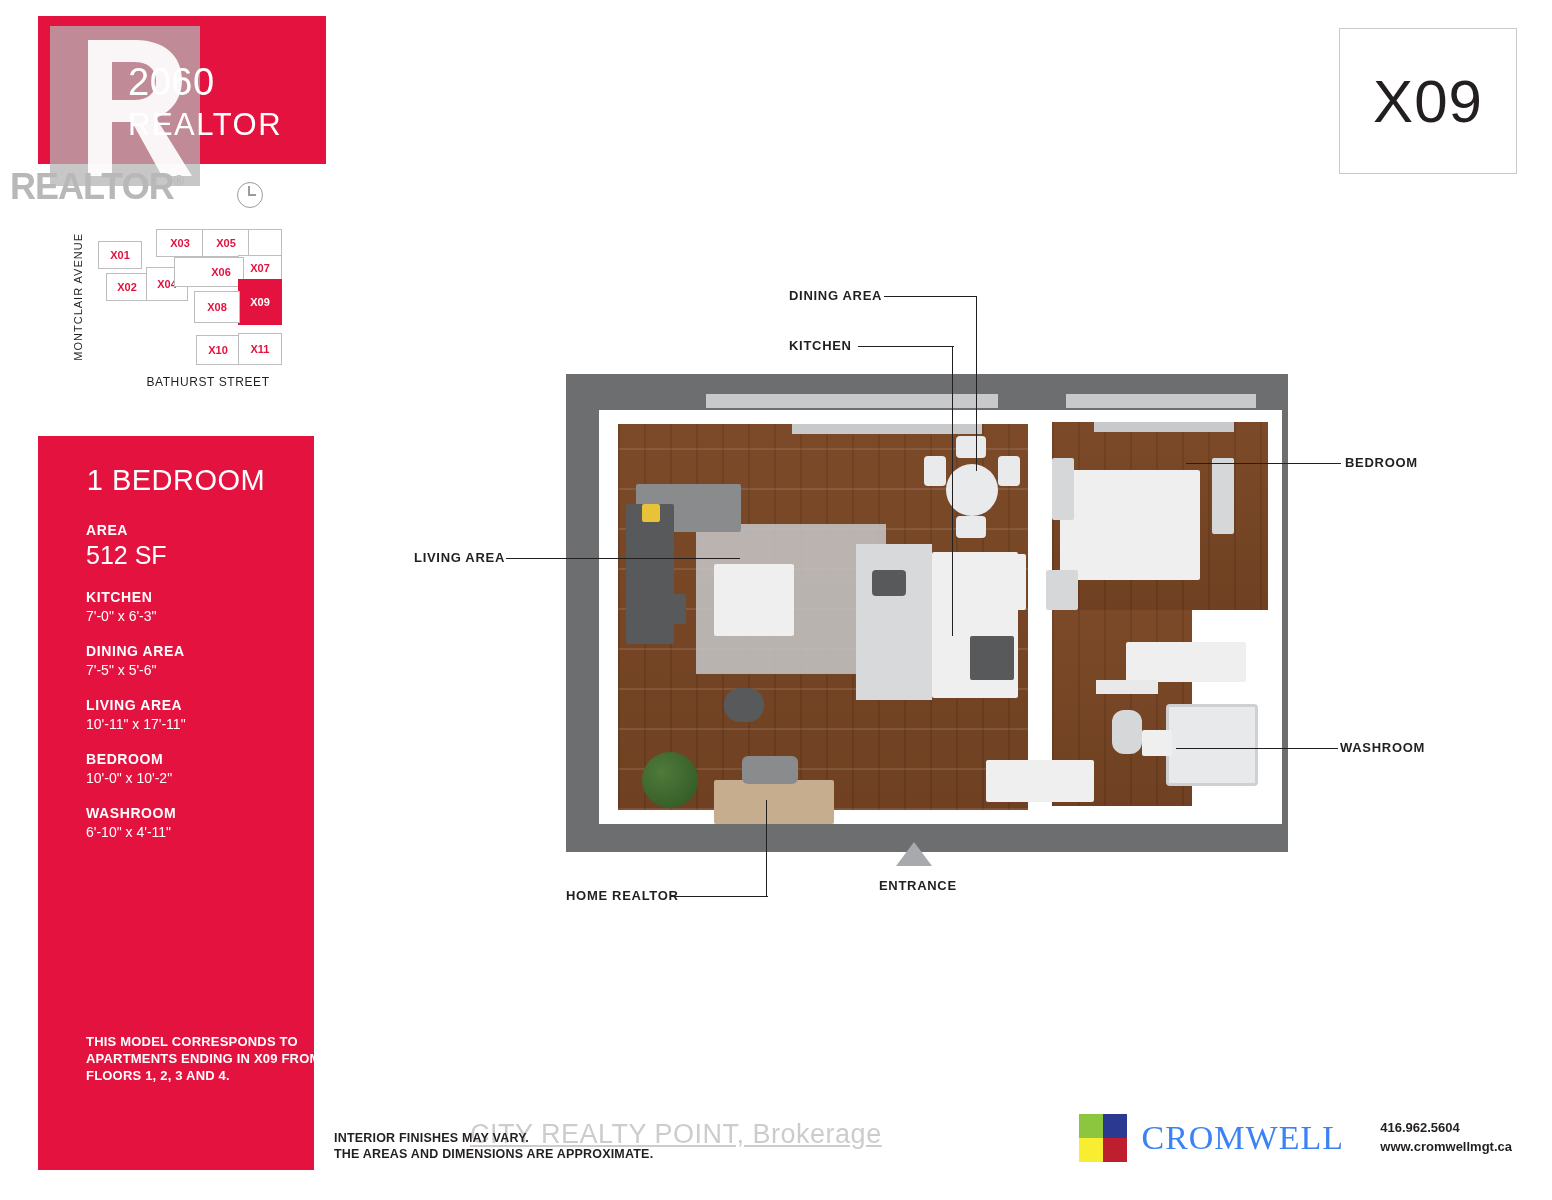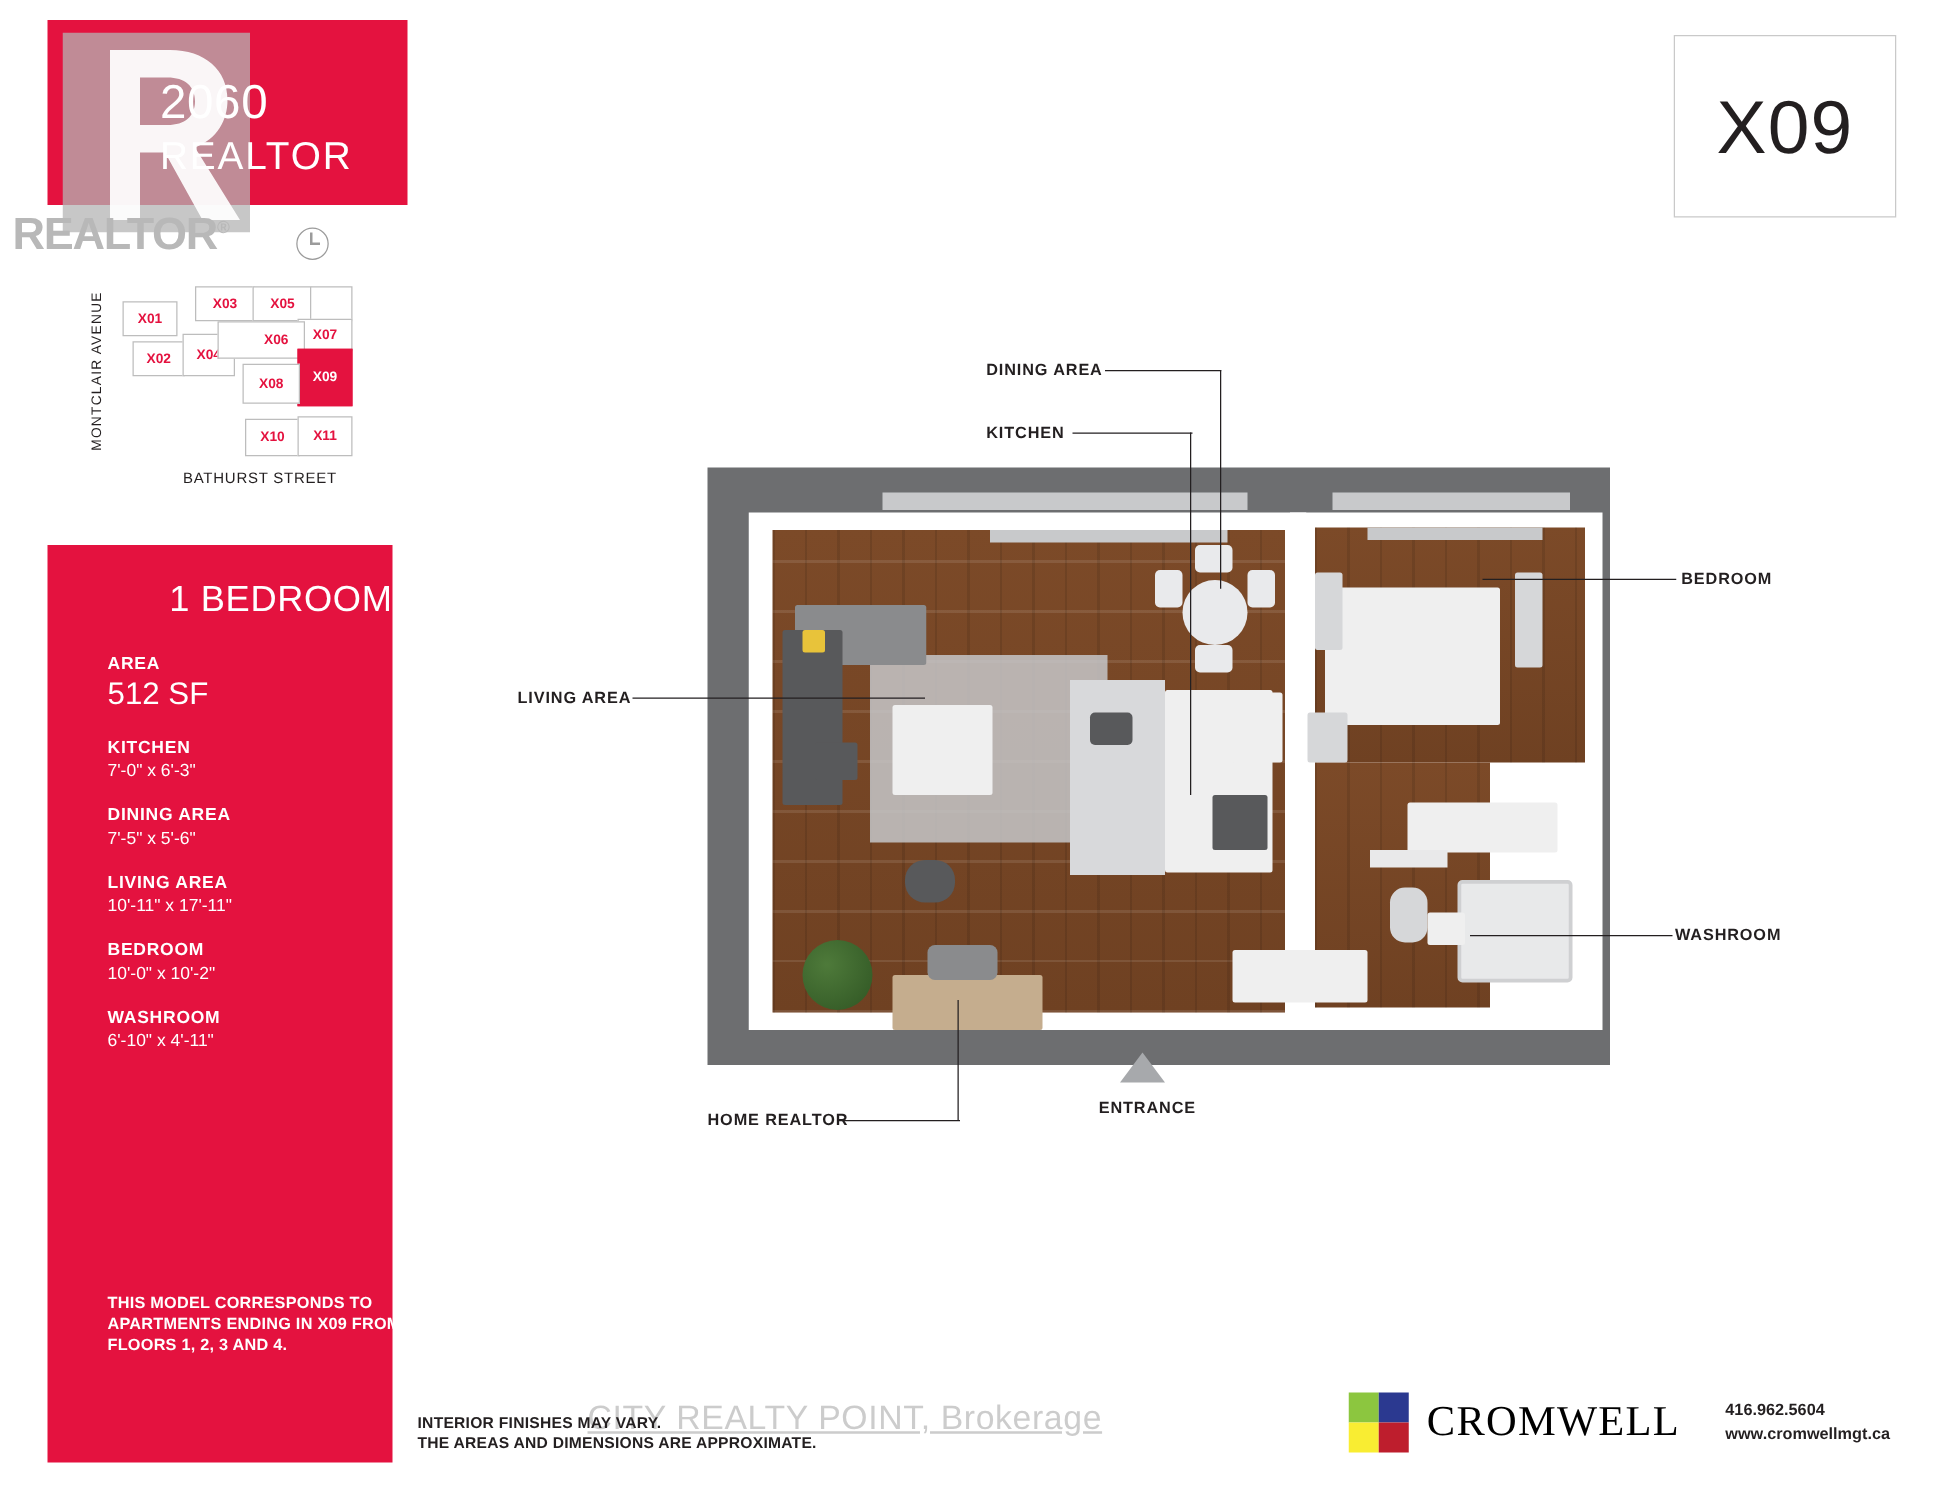--- a/index.html
+++ b/index.html
@@ -30,21 +30,21 @@
   .keyplan{position:absolute;left:72px;top:215px;width:250px;height:190px;}
   .kp-box{position:absolute;border:1.2px solid #bdbdbd;background:#fff;
     font-size:11px;font-weight:700;color:#e4123f;display:flex;align-items:center;justify-content:center;}
   .kp-box.sel{background:#e4123f;color:#fff;border-color:#e4123f;}
   .kp-vert{position:absolute;left:0px;top:18px;writing-mode:vertical-rl;transform:rotate(180deg);
     font-size:11px;letter-spacing:1px;color:#231f20;font-weight:400;}
   .kp-bottom{position:absolute;left:36px;top:160px;width:200px;text-align:center;font-size:12px;letter-spacing:.6px;}
 
   
   .info-panel{position:absolute;left:38px;top:436px;width:276px;height:734px;background:#e4123f;color:#fff;}
-  .info-title{position:absolute;left:0;top:28px;width:276px;text-align:right;font-size:29px;font-weight:400;letter-spacing:.5px;}
+  .info-title{position:absolute;left:0;top:28px;width:276px;text-align:center;font-size:29px;font-weight:400;letter-spacing:.5px;}
   .info-body{position:absolute;left:48px;top:86px;width:220px;}
   .lbl{font-size:14px;font-weight:700;letter-spacing:.6px;margin-top:19px;}
   .lbl.first{margin-top:0;}
   .val-big{font-size:25px;font-weight:400;margin-top:3px;}
   .val{font-size:14px;font-weight:400;margin-top:3px;}
   .info-note{position:absolute;left:48px;bottom:86px;width:236px;font-size:13px;font-weight:700;line-height:17px;letter-spacing:.2px;}
 
   
   .fp{position:absolute;left:566px;top:374px;width:722px;height:478px;}
   .fp-shadow{position:absolute;left:0;top:0;width:722px;height:478px;background:#6d6e70;}
@@ -84,21 +84,21 @@
   .leader.h{height:1.4px;}
   .leader.v{width:1.4px;}
 
   
   .disclaimer{position:absolute;left:334px;bottom:38px;font-size:12.5px;font-weight:700;line-height:16px;letter-spacing:.2px;}
   .watermark{position:absolute;left:470px;bottom:50px;font-size:27px;color:rgba(120,120,120,.38);
     letter-spacing:.5px;white-space:nowrap;text-decoration:underline;}
   .cromwell{position:absolute;right:208px;bottom:38px;display:flex;align-items:center;gap:14px;}
   .cw-logo{width:48px;height:48px;display:grid;grid-template-columns:1fr 1fr;grid-template-rows:1fr 1fr;transform:rotate(0deg);}
   .cw-logo i{display:block;}
-  .cw-name{font-size:34px;letter-spacing:1px;color:#000000;font-family:"Liberation Serif", serif;}
+  .cw-name{font-size:34px;letter-spacing:1px;color:#3b82f6;font-family:"Liberation Serif", serif;}
   .contact{position:absolute;right:40px;bottom:44px;text-align:left;font-size:13px;line-height:19px;font-weight:700;}
 </style>
 </head>
 <body>
 
 <div class="logo-block">
   <svg class="realtor-mark" viewBox="0 0 150 160">
     <rect x="0" y="0" width="150" height="160" fill="#b4b4b4" opacity="0.75"></rect>
     <path d="M38 14 L38 150 L62 150 L62 96 L82 96 L112 150 L142 150 L106 92 C124 85 132 70 132 54 C132 30 114 14 86 14 Z M62 36 L84 36 C98 36 106 43 106 55 C106 67 98 74 84 74 L62 74 Z" fill="#ffffff" opacity="0.92"></path>
   </svg>

